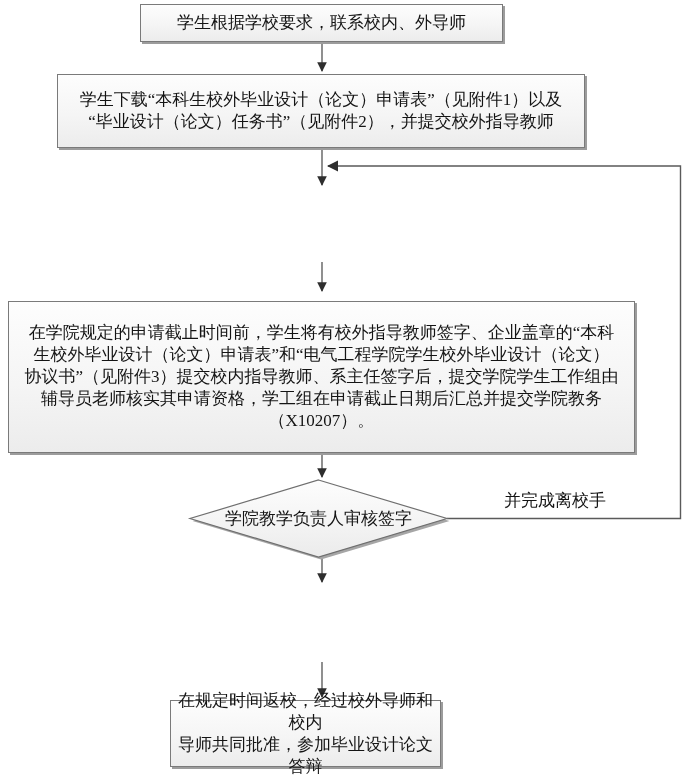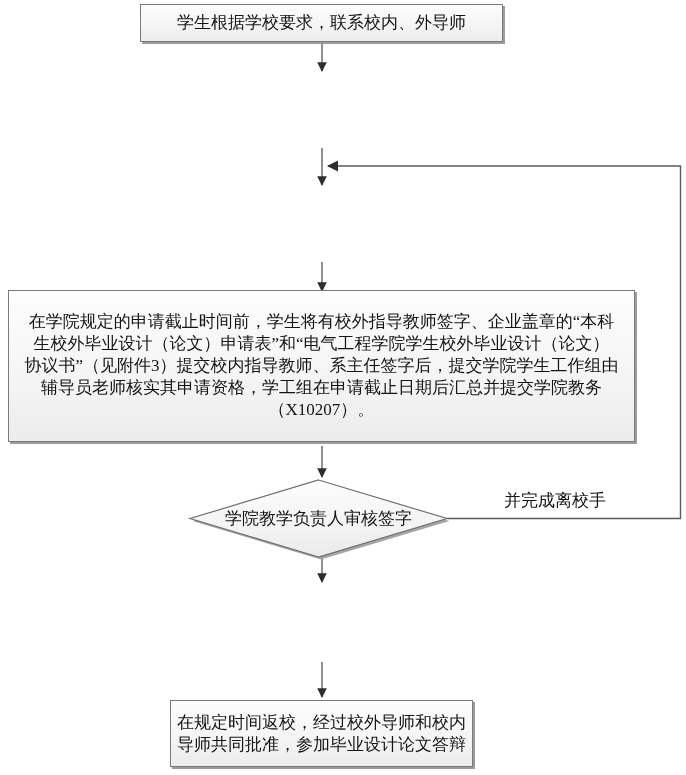--- a/index.html
+++ b/index.html
@@ -53,23 +53,23 @@
     position: absolute;
     text-align: center;
     font-size: 17px;
     line-height: 20px;
     z-index: 2;
     background: transparent;
   }
   #box-step1 { left: 140px; top: 4px;   width: 363px; height: 31px; }
   #box-step2 { left: 57px;  top: 74px;  width: 528px; height: 74px; }
   #box-step3 { left: 47px;  top: 188px; width: 548px; height: 74px; }
-  #box-step4 { left: 8px;   top: 290px; width: 627px; height: 152px; }
+  #box-step4 { left: 8px;   top: 301px; width: 627px; height: 152px; }
   #box-step5 { left: 152px; top: 585px; width: 340px; height: 77px; }
-  #box-step6 { left: 170px; top: 700px; width: 303px; height: 67px; }
+  #box-step6 { left: 170px; top: 700px; width: 271px; height: 67px; }
   #diamond-text { left: 190px; top: 481px; width: 257px; height: 75px; }
   #reject-label { left: 497px; top: 491px; width: 116px; }
 </style>
 </head>
 <body>
 
 <div id="canvas">
 
   <svg id="wires" viewBox="0 0 686 775" xmlns="http://www.w3.org/2000/svg">
     <defs>
@@ -91,20 +91,22 @@
     <line x1="322" y1="662" x2="322" y2="697" stroke="#454545" stroke-width="1.2" marker-end="url(#arrow)"></line>
 
     <polyline points="447,518.5 680.5,518.5 680.5,166 328,166" fill="none" stroke="#5a5a5a" stroke-width="1.4" marker-end="url(#arrow)"></polyline>
 
     <polygon points="321,483 449.5,521 321,559.5 192.5,521" fill="#a6a6a6"></polygon>
     <polygon points="318.5,480 447,518.5 318.5,557 190,518.5" fill="url(#diamondFill)" stroke="#6f6f6f" stroke-width="1.2"></polygon>
   </svg>
 
   <div class="box" id="box-step1">学生根据学校要求，联系校内、外导师</div>
 
+  <div class="box" id="box-step2">学生下载“本科生校外毕业设计（论文）申请表”（见附件1）以及
+“毕业设计（论文）任务书”（见附件2），并提交校外指导教师</div>
 
 
   <div class="box" id="box-step4">在学院规定的申请截止时间前，学生将有校外指导教师签字、企业盖章的“本科
 生校外毕业设计（论文）申请表”和“电气工程学院学生校外毕业设计（论文）
 协议书”（见附件3）提交校内指导教师、系主任签字后，提交学院学生工作组由
 辅导员老师核实其申请资格，学工组在申请截止日期后汇总并提交学院教务
 （X10207）。</div>
 
   <div class="diamond-label" id="diamond-text">学院教学负责人审核签字</div>
 

